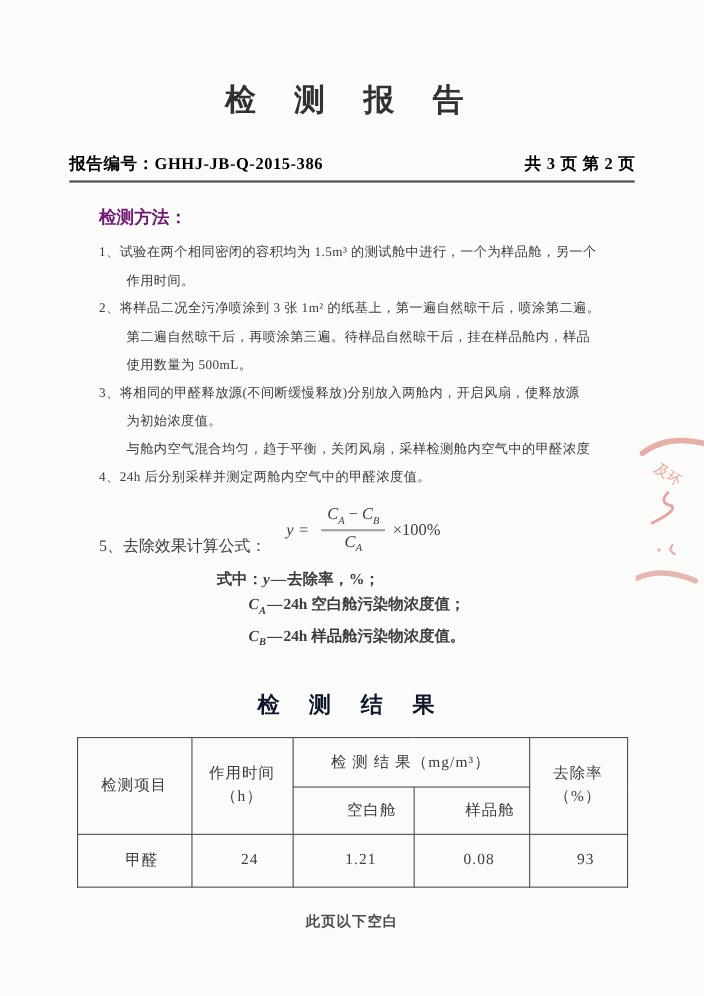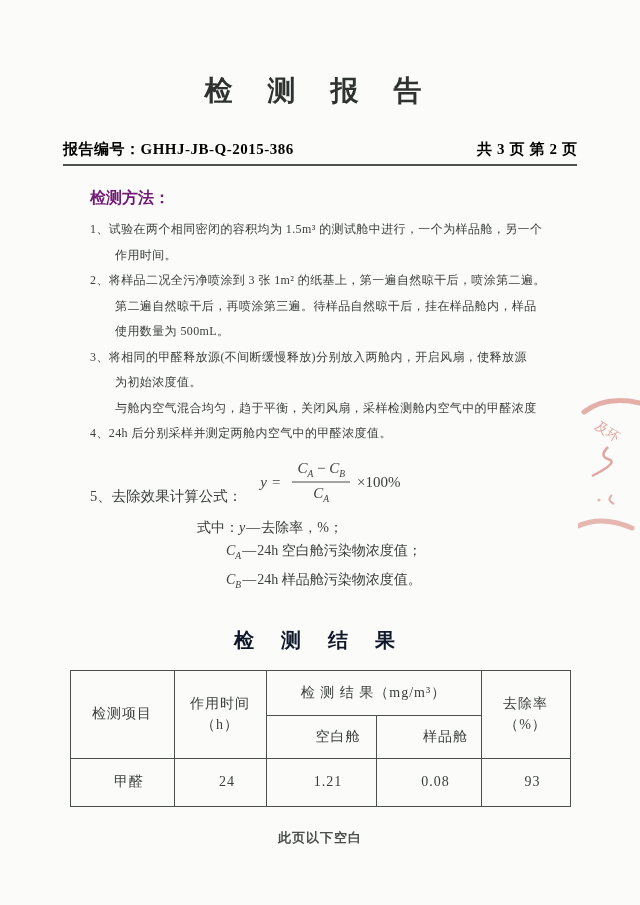--- a/index.html
+++ b/index.html
@@ -69,21 +69,21 @@
     display:inline-flex;
     flex-direction:column;
     align-items:center;
     margin:0 7px;
     line-height:1.25;
   }
   .frac .num { border-bottom:2px solid #a3a3a3; padding:0 5px 1px 5px; }
   .frac .den { padding-top:1px; }
 
   .legend { margin-left:134px; font-size:14px; line-height:23px; }
-  .legend .row { white-space:nowrap; }
+  .legend .row { white-space:nowrap;font-weight:bold; }
   .legend .row.shift { margin-left:29px; }
   .legend .dash { margin:0 1px; }
 
   h2.results-title {
     margin:30px 0 0 0;
     text-align:center;
     font-size:20px;
     font-weight:bold;
     color:#0f172a;
     letter-spacing:11px;

